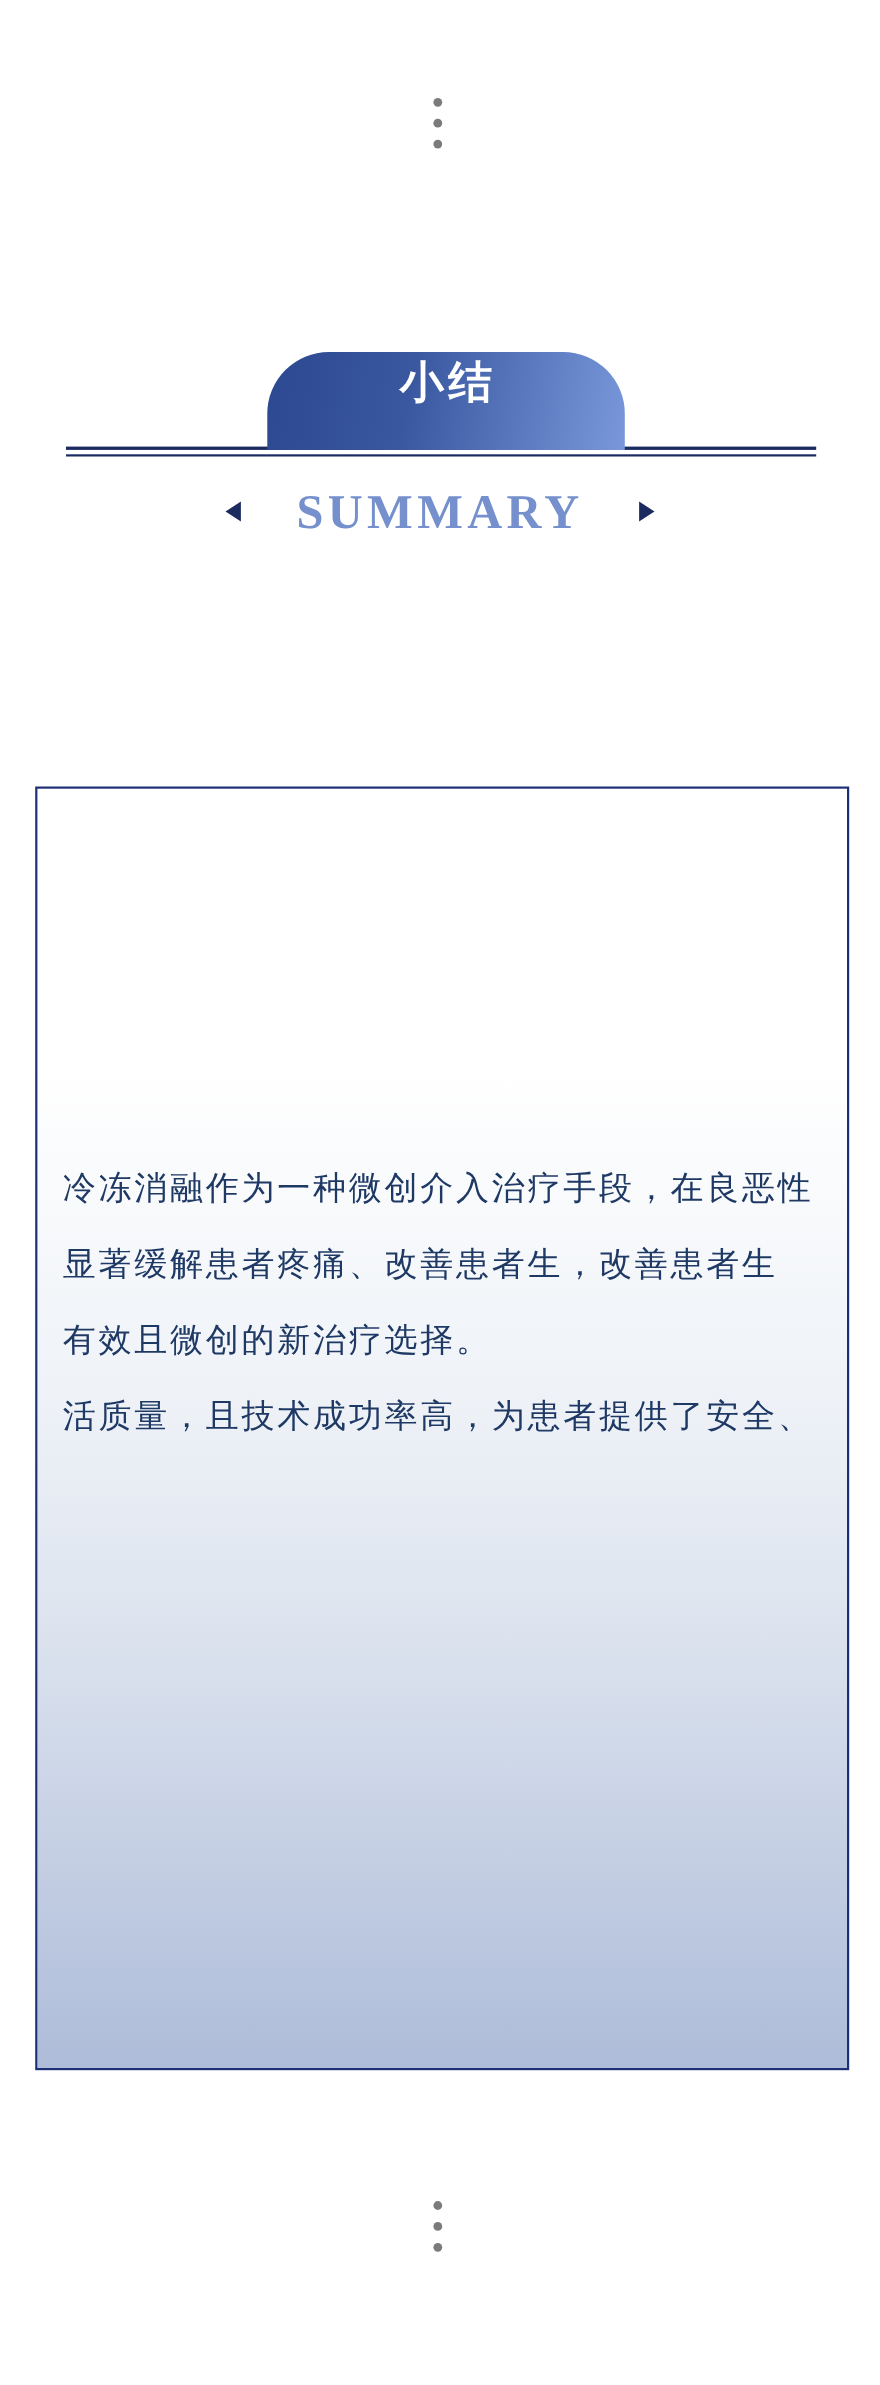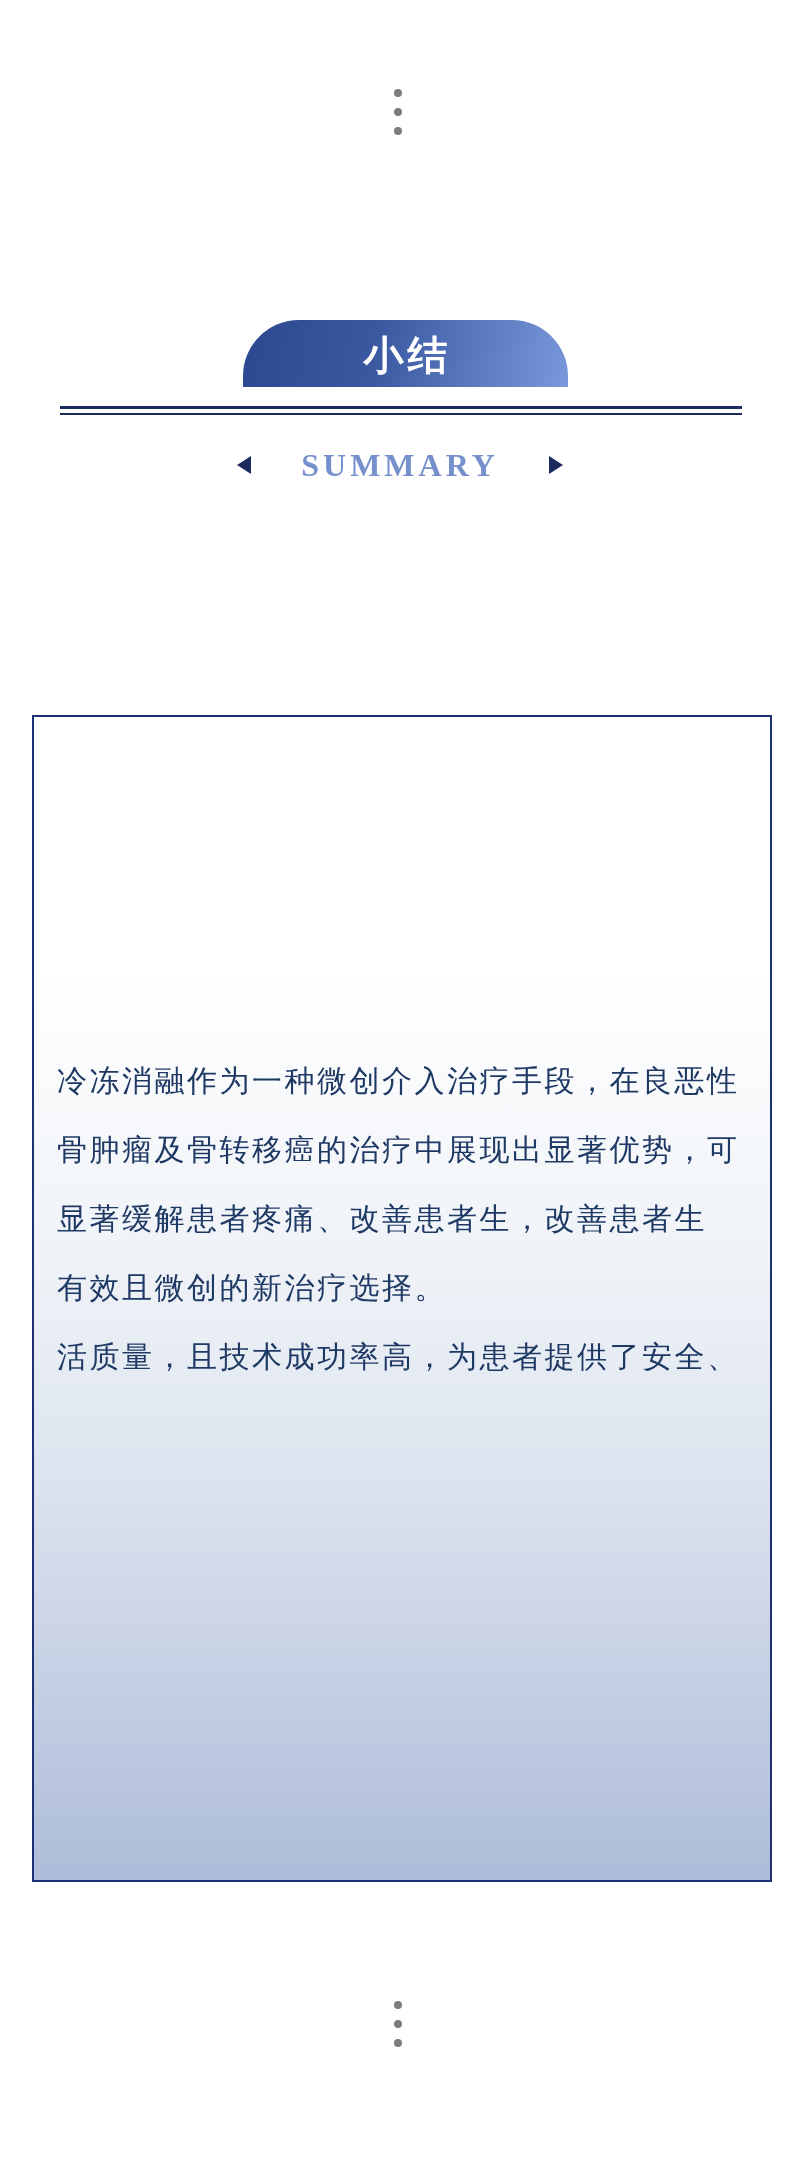--- a/index.html
+++ b/index.html
@@ -35,25 +35,25 @@
     left: 60px;
     width: 682px;
     background: #1b2b60;
   }
   .rule.one { top: 406px; height: 3px; }
   .rule.two { top: 413px; height: 2px; }
 
   .banner {
     position: absolute;
     left: 243px; top: 320px;
-    width: 325px; height: 67px;
+    width: 325px; height: 89px;
     border-radius: 56px 56px 0 0;
     background: linear-gradient(100deg, #2b4890 0%, #3a58a0 40%, #7997da 100%);
     display: flex;
-    align-items: flex-end;
+    align-items: flex-start;
     justify-content: center;
     z-index: 2;
   }
   .banner-title {
     color: #ffffff;
     font-family: "Liberation Serif", serif;
     font-weight: bold;
     font-size: 40px;
     letter-spacing: 4px;
     text-indent: 4px;
@@ -72,21 +72,21 @@
   .tri {
     width: 0; height: 0;
     border-top: 9px solid transparent;
     border-bottom: 9px solid transparent;
   }
   .tri.left  { border-right: 14px solid #1b2b60; }
   .tri.right { border-left: 14px solid #1b2b60; }
   .summary-label {
     font-family: "Liberation Serif", serif;
     font-weight: bold;
-    font-size: 32px;
+    font-size: 44px;
     letter-spacing: 4px;
     color: #7590cd;
   }
 
   
   .content-box {
     position: absolute;
     left: 32px; top: 715px;
     width: 740px; height: 1167px;
     border: 2px solid #1d3076;
@@ -120,21 +120,20 @@
 
   <div class="summary-row">
     <span class="tri left"></span>
     <span class="summary-label">SUMMARY</span>
     <span class="tri right"></span>
   </div>
 </div>
 
 <div class="content-box">
   <div class="para-line">冷冻消融作为一种微创介入治疗手段，在良恶性</div>
-  <div class="para-line">骨肿瘤及骨转移癌的治疗中展现出显著优势，可</div>
   <div class="para-line">显著缓解患者疼痛、改善患者生，改善患者生</div>
   <div class="para-line">有效且微创的新治疗选择。</div>
   <div class="para-line">活质量，且技术成功率高，为患者提供了安全、</div>
 </div>
 
 <div class="dots bottom">
   <span class="dot"></span>
   <span class="dot"></span>
   <span class="dot"></span>
 </div>

